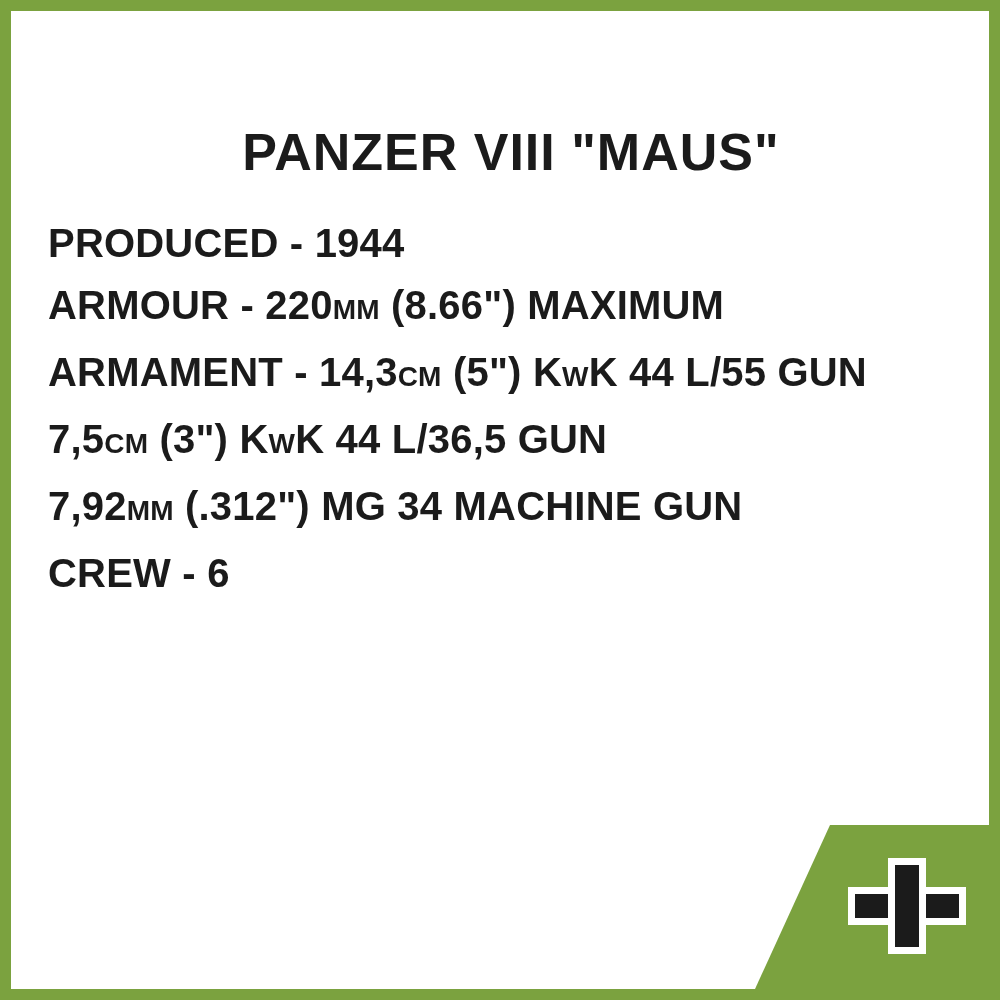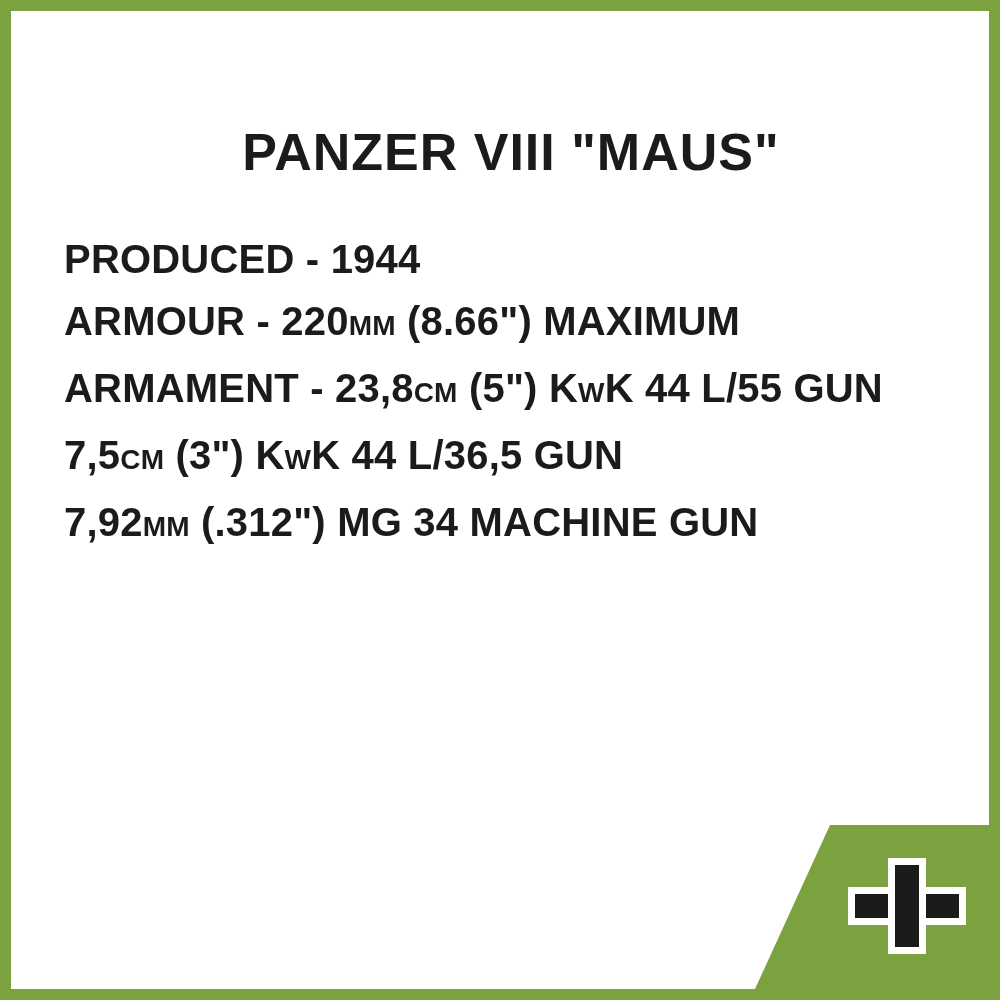--- a/index.html
+++ b/index.html
@@ -80,21 +80,21 @@
     text-align: center;
     font-size: 52px;
     font-weight: bold;
     letter-spacing: 1px;
     color: #1b1b1b;
     white-space: nowrap;
   }
 
   .specs {
     position: relative;
-    margin: 16px;
+    margin: 0;
     padding: 30px 0 0 26px;
     list-style: none;
   }
 
   .spec-line {
     color: #1b1b1b;
     font-size: 40px;
     font-weight: bold;
     line-height: 62px;
     white-space: nowrap;
@@ -111,23 +111,24 @@
 <body>
 
 <div class="card">
   <div class="inner">
 
     <h1 class="title">PANZER VIII "MAUS"</h1>
 
     <ul class="specs">
         <li class="spec-line"><span>PRODUCED - 1944</span></li>
         <li class="spec-line"><span>ARMOUR - 220</span><span class="u">MM</span><span> (8.66") MAXIMUM</span></li>
-        <li class="spec-line"><span>ARMAMENT - 23,8</span><span class="u">CM</span><span> (5") K</span><span class="u">W</span><span>K 44 L/55 GUN</span></li>
+        <li class="spec-line"><span>ARMAMENT - 14,3</span><span class="u">CM</span><span> (5") K</span><span class="u">W</span><span>K 44 L/55 GUN</span></li>
         <li class="spec-line"><span>7,5</span><span class="u">CM</span><span> (3") K</span><span class="u">W</span><span>K 44 L/36,5 GUN</span></li>
         <li class="spec-line"><span>7,92</span><span class="u">MM</span><span> (.312") MG 34 MACHINE GUN</span></li>
+        <li class="spec-line"><span>CREW - 6</span></li>
       </ul>
 
     <div class="corner-wedge"></div>
 
     <div class="balkenkreuz">
       <div class="bar h"></div>
       <div class="bar v"></div>
     </div>
 
   </div>

